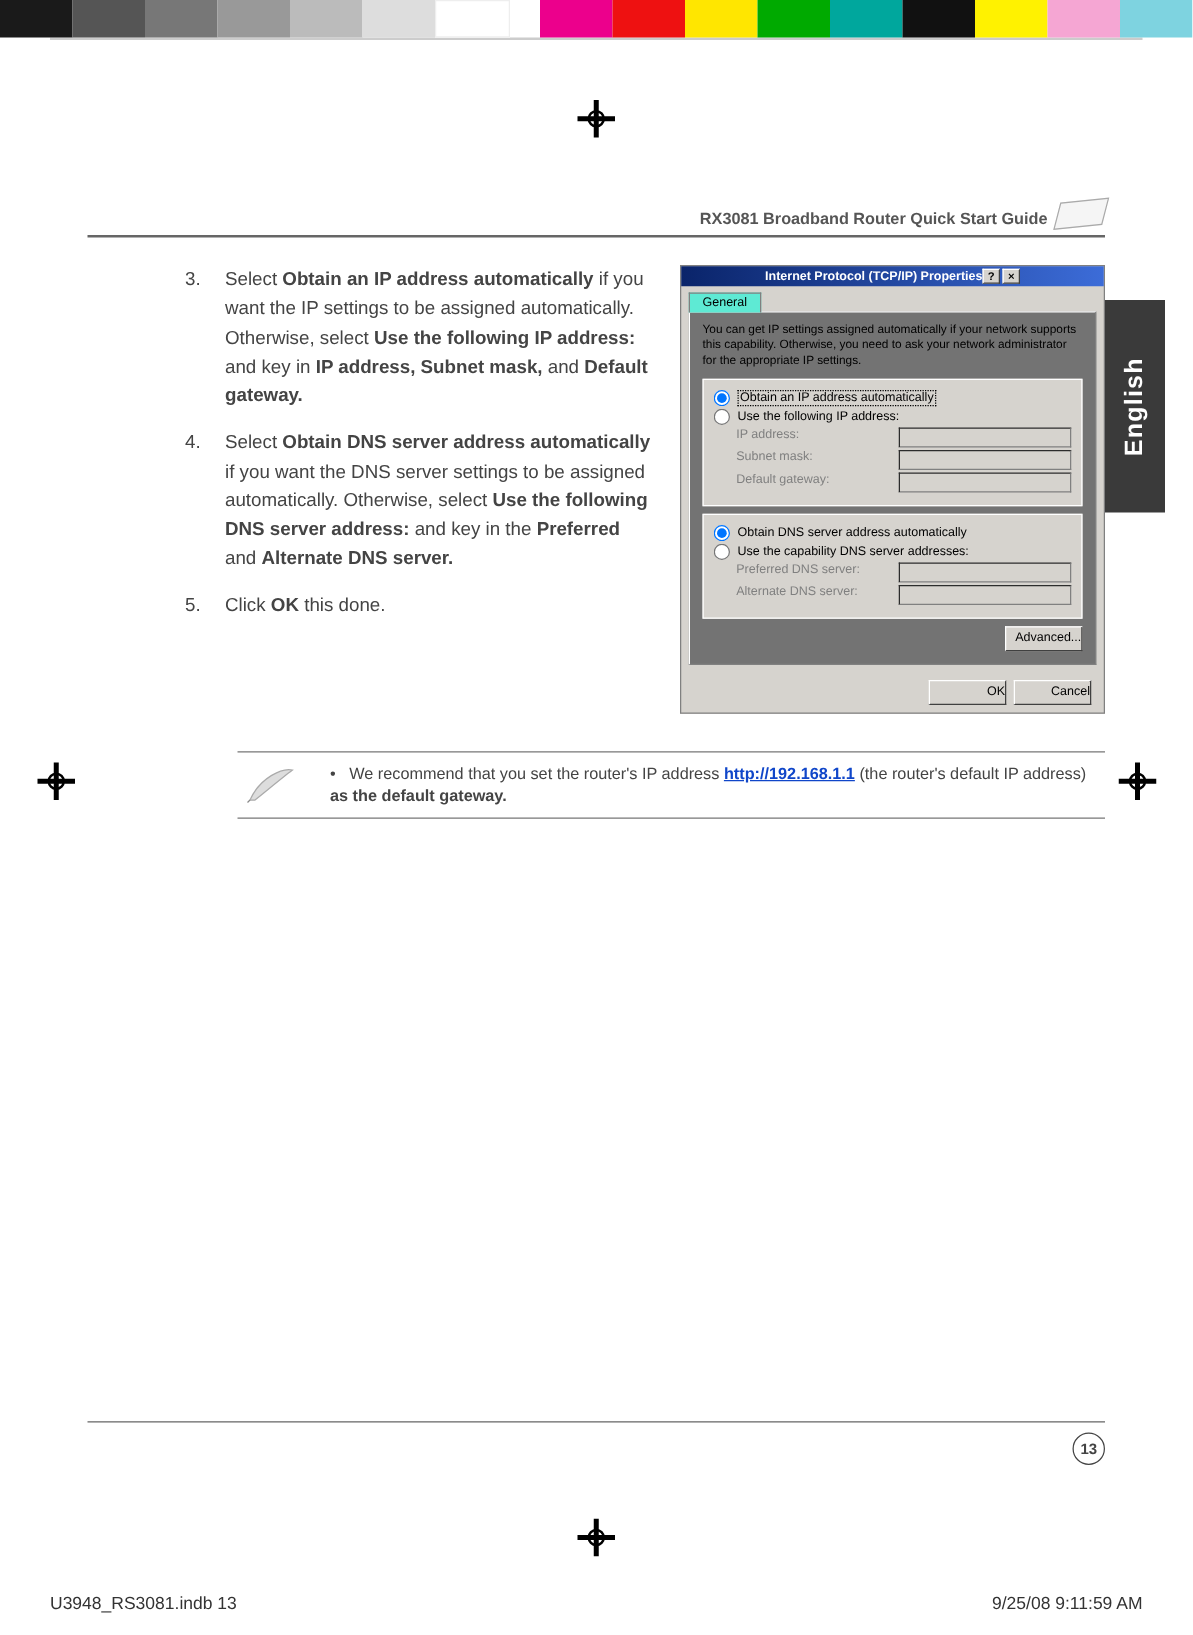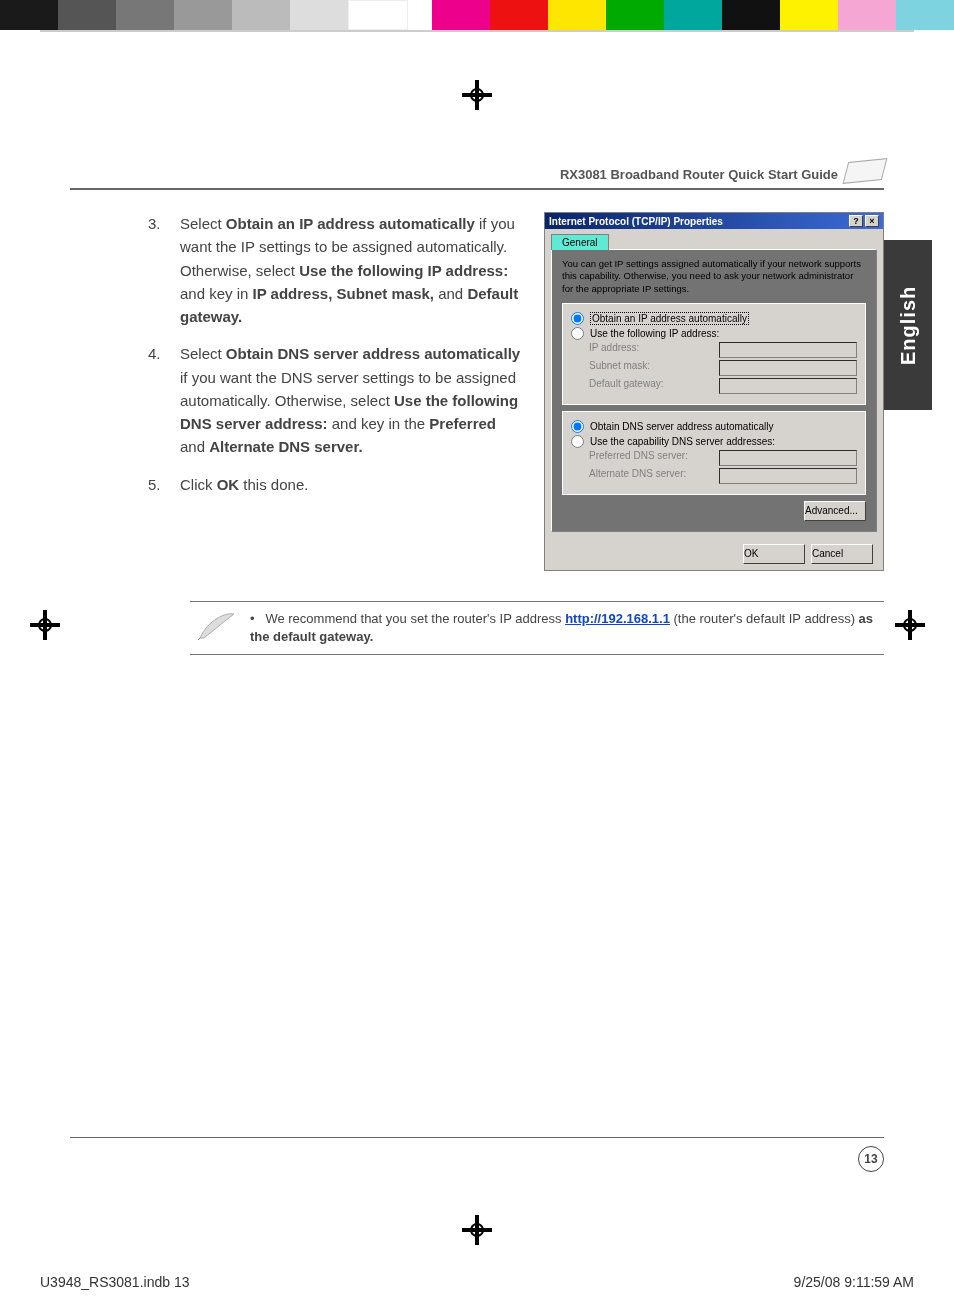--- a/index.html
+++ b/index.html
@@ -59,21 +59,21 @@
   .instructions li .num { position:absolute; left:0; }
 
   
   .dlg {
     flex: 0 0 340px; border:1px solid #808080; background:#d6d3ce;
     font-family: Tahoma, Arial, sans-serif; font-size:10px; color:#000;
     position:relative;
   }
   .dlg .titlebar {
     background: linear-gradient(90deg,#0a246a,#3c6cd8);
-    color:#fff; display:flex; align-items:center; justify-content:space-between;
+    color:#fff; display:flex; align-items:center; justify-content:center;
     padding:2px 4px; font-weight:bold; font-size:10px;
   }
   .dlg .titlebar .btns { display:flex; gap:2px; }
   .dlg .titlebar .btns span {
     width:14px; height:12px; background:#d6d3ce; border:1px solid #fff;
     border-right-color:#404040; border-bottom-color:#404040;
     display:flex; align-items:center; justify-content:center; color:#000; font-size:9px;
   }
   .dlg .tabstrip { padding:4px 6px 0; }
   .dlg .tab {
@@ -88,26 +88,26 @@
   .dlg .radio-row input { margin:0; }
   .dlg .radio-row label.sel { border:1px dotted #000; padding:0 1px; }
   .dlg .field-row { display:flex; align-items:flex-start; gap:10px; margin:2px 0 2px 18px; }
   .dlg .field-row label { width:120px; color:#808080; }
   .dlg .field-row .ipbox { flex:1; height:16px; background:#fff; border:1px inset #808080; }
   .dlg .field-row.disabled .ipbox { background:#d6d3ce; }
   .dlg .dlg-buttons { display:flex; justify-content:flex-end; gap:6px; padding:6px 10px; }
   .dlg .btn {
     min-width:62px; height:20px; background:#d6d3ce;
     border:1px solid #fff; border-right-color:#404040; border-bottom-color:#404040;
-    text-align:left; line-height:18px; font-size:10px;
+    text-align:right; line-height:18px; font-size:10px;
   }
   .dlg .adv-row { display:flex; justify-content:flex-end; margin-top:4px; }
 
   
-  .note-block { margin:30px 0 0 120px; border-top:1px solid #777; border-bottom:1px solid #777; padding:8px 6px; display:flex; gap:14px; align-items:flex-start; }
+  .note-block { margin:30px 0 0 120px; border-top:1px solid #777; border-bottom:1px solid #777; padding:8px 6px; display:flex; gap:28px; align-items:center; }
   .note-icon {
     width:40px; height:32px; position:relative; flex:0 0 40px;
   }
   .note-icon svg { width:100%; height:100%; }
   .note-text { font-size:13px; line-height:1.4; color:#444; }
   .note-text a { color:#1046c9; text-decoration:underline; font-weight:bold; }
 
   
   .lang-tab {
     position:absolute; right:-48px; top:110px; width:48px; height:170px;

